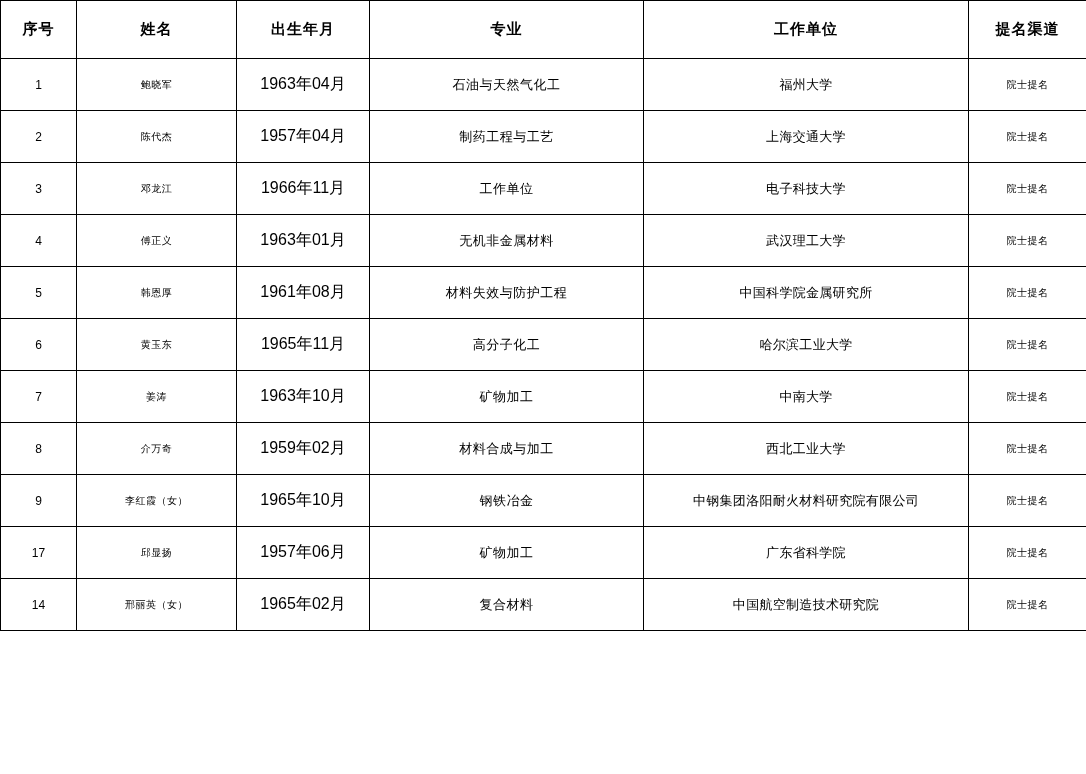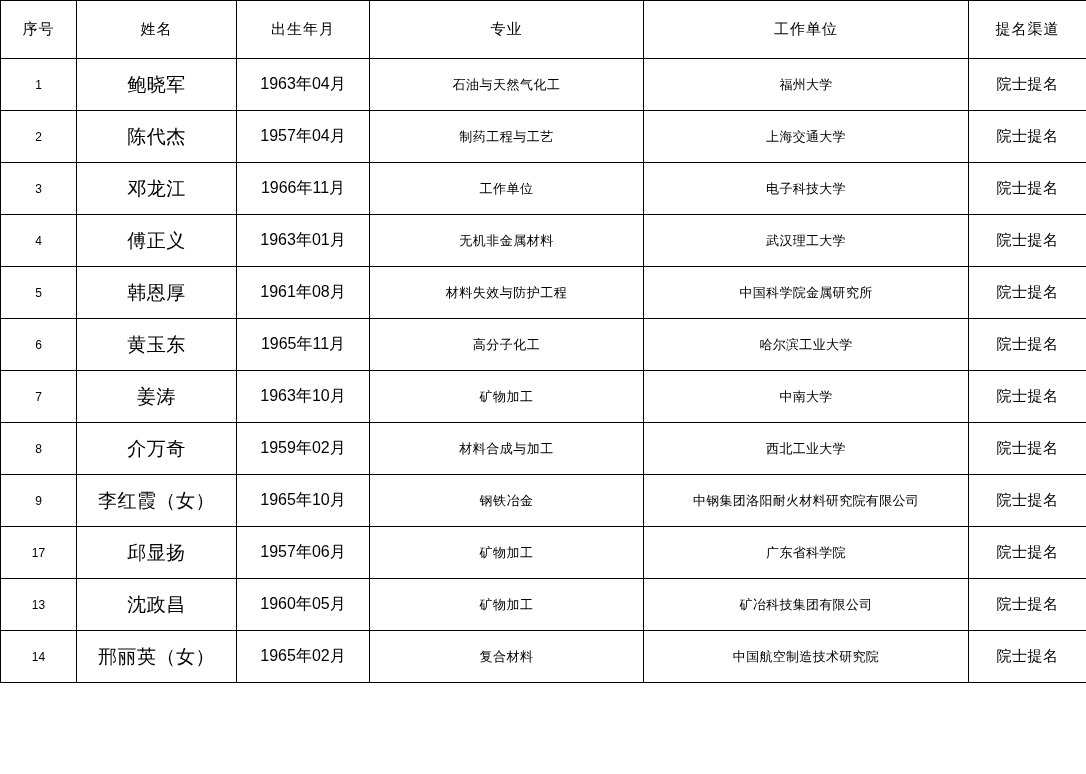--- a/index.html
+++ b/index.html
@@ -39,47 +39,47 @@
     text-align: center;
     vertical-align: middle;
     padding: 0 4px;
     box-sizing: border-box;
     overflow: hidden;
     white-space: nowrap;
   }
   table.candidates thead th {
     height: 58px;
     font-size: 15px;
-    font-weight: normal;
+    font-weight: bold;
     letter-spacing: 1px;
   }
   table.candidates tbody td {
     height: 52px;
     font-weight: normal;
   }
   td.idx {
     font-size: 12px;
   }
   td.name {
-    font-size: 19px;
+    font-size: 10px;
     letter-spacing: 0.5px;
   }
   td.birth {
     font-size: 16px;
   }
   td.major {
     font-size: 13px;
     letter-spacing: 0.5px;
   }
   td.org {
     font-size: 13px;
     letter-spacing: 0.3px;
   }
   td.channel {
-    font-size: 15px;
+    font-size: 10px;
     letter-spacing: 0.5px;
   }
 </style>
 </head>
 <body>
 
 <div class="sheet">
   <table class="candidates">
     <colgroup>
       <col class="c0">
@@ -174,28 +174,20 @@
       </tr>
       <tr>
         <td class="idx">17</td>
         <td class="name">邱显扬</td>
         <td class="birth">1957年06月</td>
         <td class="major">矿物加工</td>
         <td class="org">广东省科学院</td>
         <td class="channel">院士提名</td>
       </tr>
       <tr>
-        <td class="idx">13</td>
-        <td class="name">沈政昌</td>
-        <td class="birth">1960年05月</td>
-        <td class="major">矿物加工</td>
-        <td class="org">矿冶科技集团有限公司</td>
-        <td class="channel">院士提名</td>
-      </tr>
-      <tr>
         <td class="idx">14</td>
         <td class="name">邢丽英（女）</td>
         <td class="birth">1965年02月</td>
         <td class="major">复合材料</td>
         <td class="org">中国航空制造技术研究院</td>
         <td class="channel">院士提名</td>
       </tr>
     </tbody>
   </table>
 </div>

